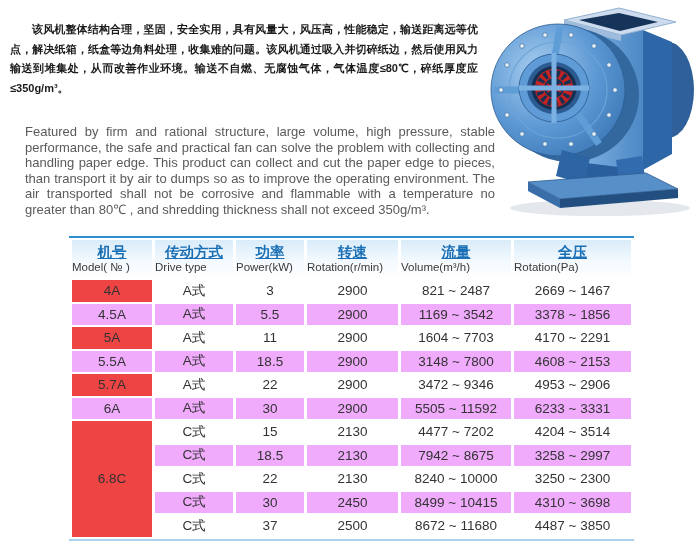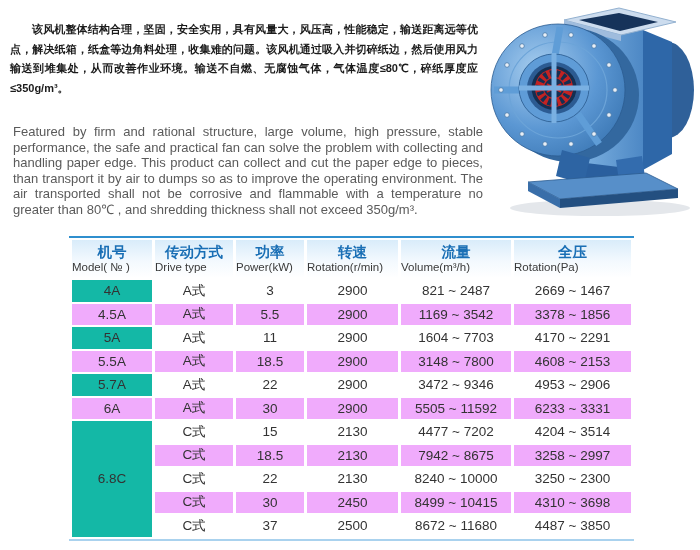--- a/index.html
+++ b/index.html
@@ -7,44 +7,44 @@
     width:700px;height:550px;background:#ffffff;position:relative;overflow:hidden;
     font-family:"Liberation Sans", sans-serif;
   }
   
   .intro-zh{
     position:absolute;left:10px;top:9px;width:468px;
     font-size:11px;line-height:19.5px;font-weight:600;color:#1b1b1b;
     text-indent:2em;text-align:justify;
   }
   .intro-en{
-    position:absolute;left:13px;top:111px;width:470px;
+    position:absolute;left:25px;top:111px;width:470px;
     font-size:13px;line-height:15.6px;color:#5a5a5a;
     text-align:justify;
   }
   
   .fan-wrap{position:absolute;left:478px;top:2px;width:222px;height:218px;}
   
   .table-wrap{position:absolute;left:69px;top:236px;width:567px;}
   table.spec{
     border-collapse:separate;border-spacing:3px 2px;table-layout:fixed;width:565px;
     border-top:2px solid #2f8fce;border-bottom:2px solid #aad2ee;
   }
   table.spec th{
     height:38px;padding:0;vertical-align:middle;font-weight:normal;
     background:linear-gradient(180deg,#d9ecfa 0%,#f3f9fe 55%,#ffffff 100%);
   }
-  .th-zh{font-size:14.5px;font-weight:bold;color:#1a6fb5;line-height:17px;text-align:center;}
+  .th-zh{font-size:14.5px;font-weight:bold;color:#1a6fb5;line-height:17px;text-align:center;text-decoration:underline;}
   .th-en{font-size:11.5px;color:#3a3a3a;line-height:13px;text-align:left;}
   table.spec td{
     height:21.5px;padding:0;text-align:center;vertical-align:middle;
     font-size:13.5px;color:#333333;background:#ffffff;
   }
   table.spec tr.shaded td{background:#f0abfc;}
-  table.spec td.model-cell{background:#14b8a6;}
+  table.spec td.model-cell{background:#ef4444;}
 </style>
 </head>
 <body>
 
 <p class="intro-zh">该风机整体结构合理，坚固，安全实用，具有风量大，风压高，性能稳定，输送距离远等优点，解决纸箱，纸盒等边角料处理，收集难的问题。该风机通过吸入并切碎纸边，然后使用风力输送到堆集处，从而改善作业环境。输送不自燃、无腐蚀气体，气体温度≤80℃，碎纸厚度应≤350g/m³。</p>
 
 <p class="intro-en">Featured by firm and rational structure, large volume, high pressure, stable performance, the safe and practical fan can solve the problem with collecting and handling paper edge. This product can collect and cut the paper edge to pieces, than transport it by air to dumps so as to improve the operating environment. The air transported shall not be corrosive and flammable with a temperature no greater than 80℃ , and shredding thickness shall not exceed 350g/m³.</p>
 
 <div class="fan-wrap">
   <svg width="222" height="218" viewBox="0 0 222 218">

